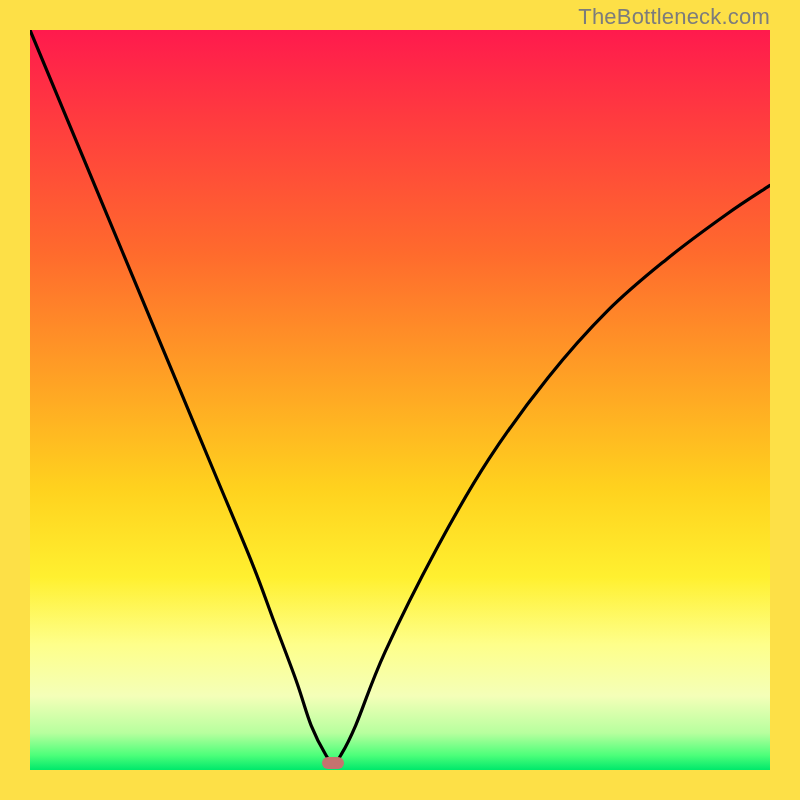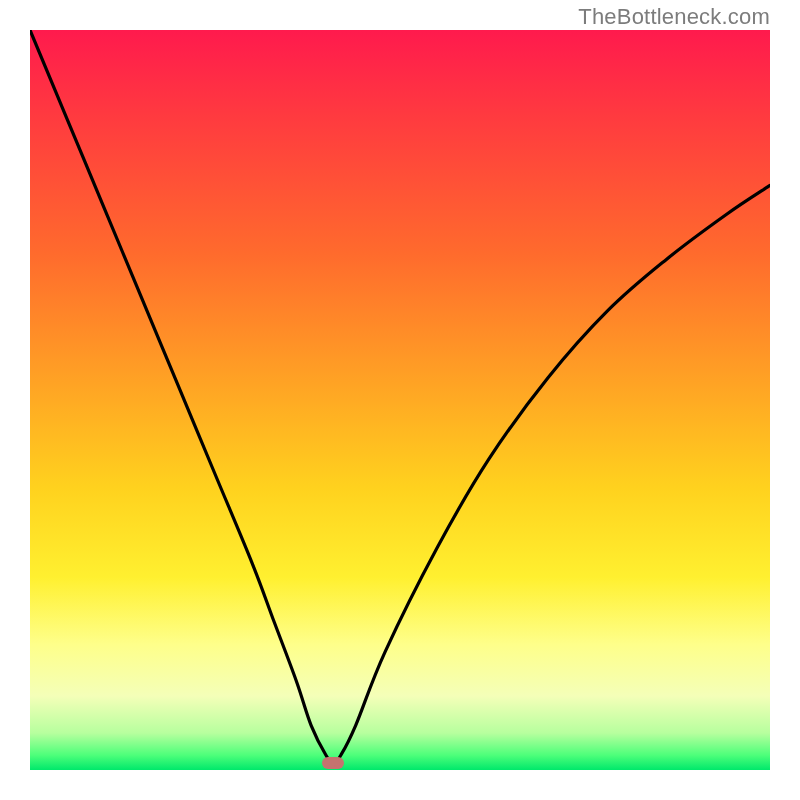--- a/index.html
+++ b/index.html
@@ -8,21 +8,21 @@
     width: 800px;
     height: 800px;
     background: #000000;
     overflow: hidden;
     font-family: Arial, Helvetica, sans-serif;
   }
   .outer {
     position: relative;
     width: 800px;
     height: 800px;
-    background: #ffffff;
+    background: #fde047;
   }
   .plot-area {
     position: absolute;
     left: 30px;
     top: 30px;
     width: 740px;
     height: 740px;
     
     background: linear-gradient(
       to bottom,

